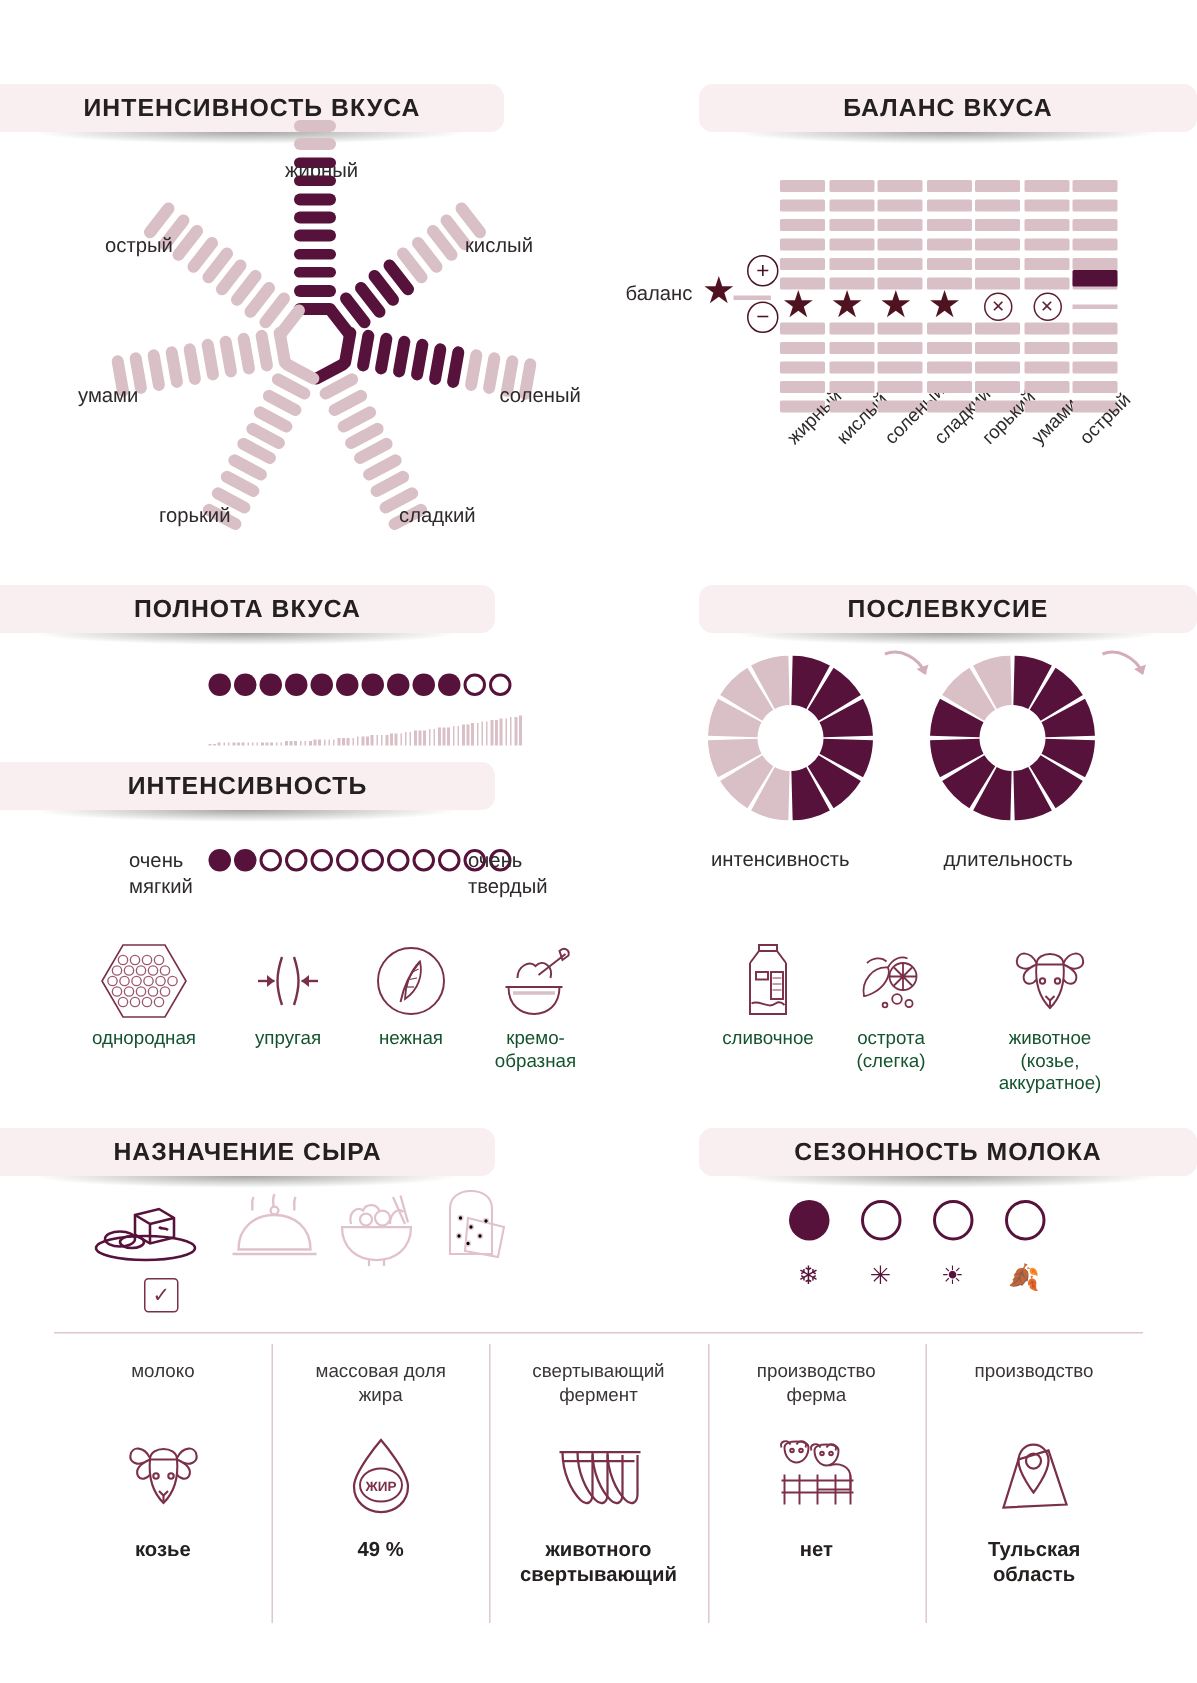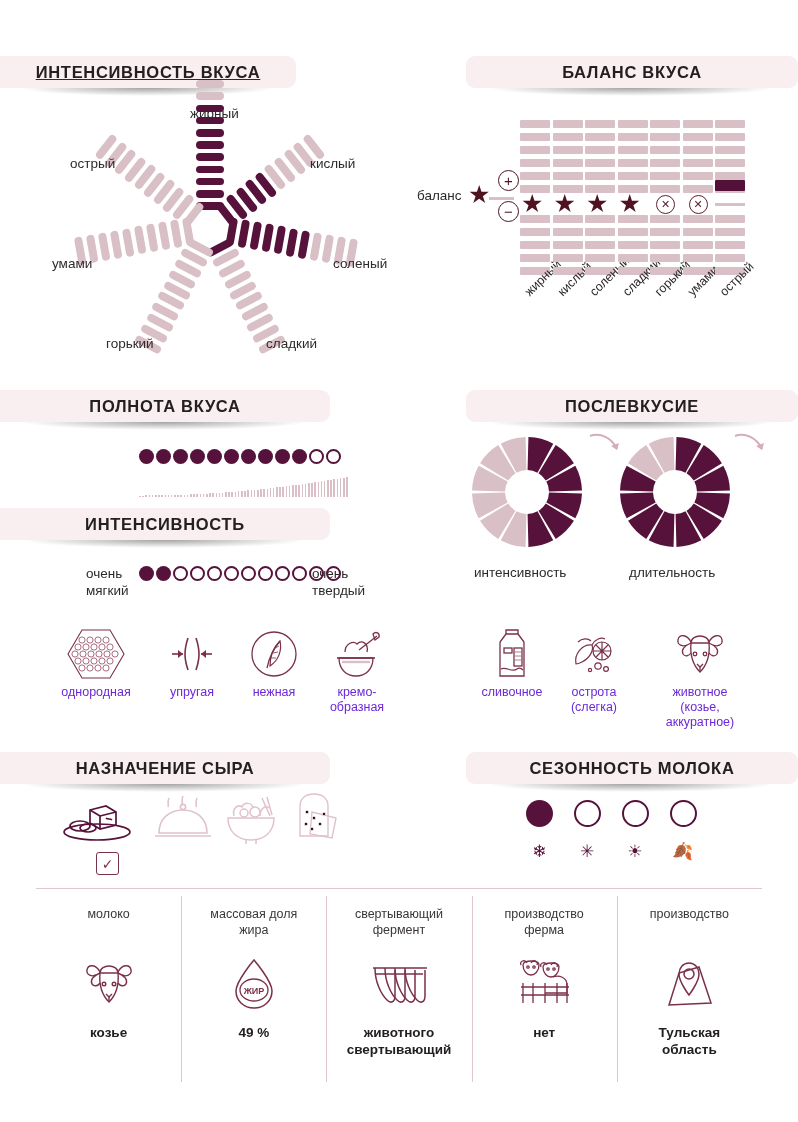--- a/index.html
+++ b/index.html
@@ -44,21 +44,21 @@
 
   .combrow{position:absolute;display:flex;align-items:flex-end;gap:1.6px;height:20px;}
   .comb{width:1.6px;background:#d9bfc6;}
 
   
   .donut{position:absolute;width:110px;height:110px;}
   .arrow{position:absolute;color:#d3aeb8;font-size:19px;}
 
   
   .iconwrap{position:absolute;text-align:center;}
-  .iconwrap .cap{font-size:12.5px;line-height:15px;margin-top:5px;color:#6d28d9;}
+  .iconwrap .cap{font-size:12.5px;line-height:15px;margin-top:5px;color:#14532d;}
   svg{display:block;}
 
   
   .scirc{width:27px;height:27px;border-radius:50%;box-sizing:border-box;}
   .scirc.f{background:#56123a;}
   .scirc.e{border:2.2px solid #56123a;}
   .sicon{color:#56123a;font-size:17px;text-align:center;}
 
   
   #table{position:absolute;left:36px;top:888px;width:726px;height:200px;}
@@ -74,21 +74,21 @@
   #footer .ft{position:absolute;left:62px;top:12px;font-size:11.5px;color:#d6bec4;letter-spacing:1.6px;}
   #footer .rule{position:absolute;height:1px;background:#ddc4ca;}
   .chk{position:absolute;width:21px;height:21px;border:1.4px solid #7a3049;border-radius:3px;
        display:flex;align-items:center;justify-content:center;color:#7a3049;font-size:14px;}
 </style>
 </head>
 <body>
 
 <div class="page">
 
-  <div class="hdr" style="left:0;top:56px;width:296px;text-decoration:underline;">
+  <div class="hdr" style="left:0;top:56px;width:336px;">
     <span>ИНТЕНСИВНОСТЬ ВКУСА</span>
   </div>
   <div class="hdr" style="left:466px;top:56px;width:332px;border-radius:9px;">
     <span>БАЛАНС ВКУСА</span>
   </div>
   <div class="hdr" style="left:0;top:390px;width:330px;">
     <span>ПОЛНОТА ВКУСА</span>
   </div>
   <div class="hdr" style="left:0;top:508px;width:330px;">
     <span>ИНТЕНСИВНОСТЬ</span>

